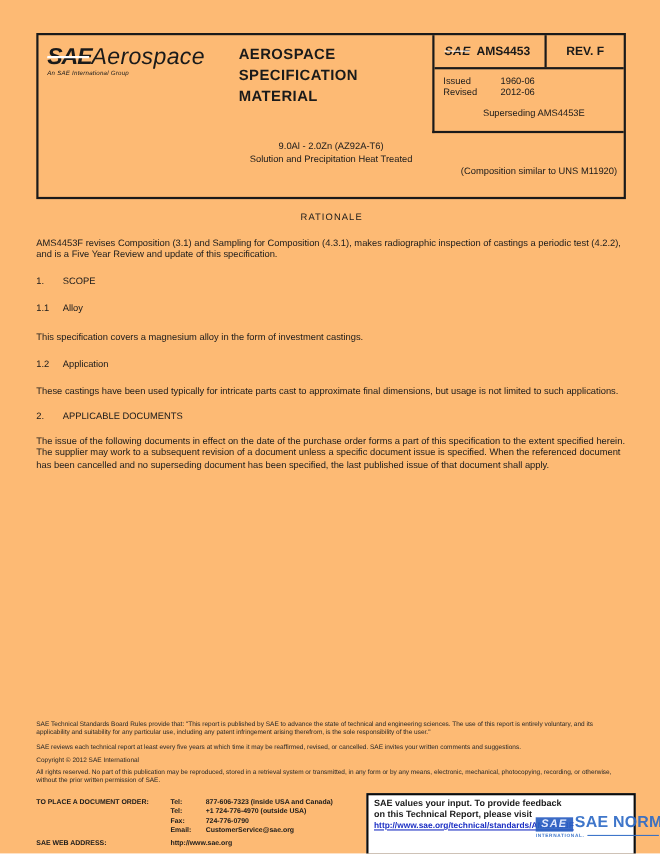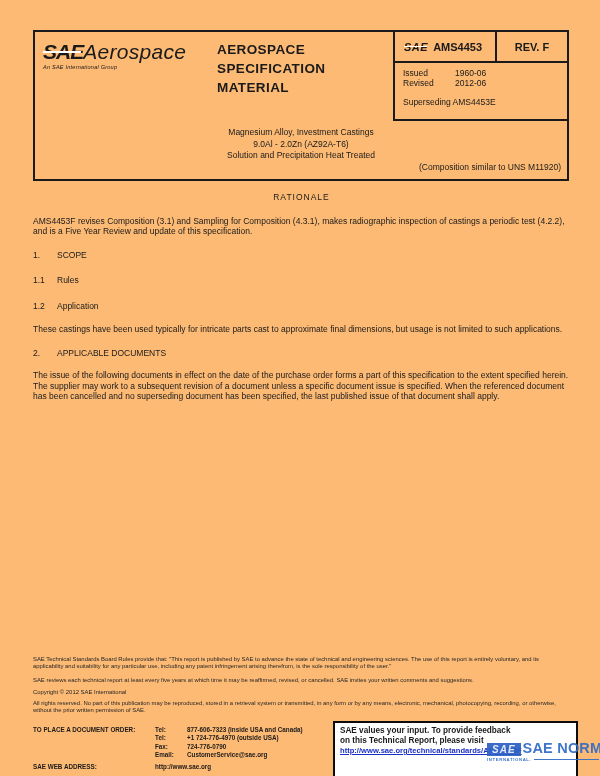--- a/index.html
+++ b/index.html
@@ -24,21 +24,21 @@
                   display:flex; flex-direction:column; }
   .hr-row1 { height:37px; display:flex; border-bottom:2px solid #1a1a1a; }
   .cell-num { flex:1; border-right:2px solid #1a1a1a; display:flex; align-items:center;
               padding-left:9px; font-weight:bold; font-size:11px; gap:5px; }
   .mini-sae { font-style:italic; font-weight:900; letter-spacing:0.5px; position:relative; }
   .mini-sae::after { content:""; position:absolute; left:0; right:1px; top:46%; height:1px; background:#fff; }
   .cell-rev { width:70px; display:flex; align-items:center; justify-content:center;
               font-weight:bold; font-size:11px; }
   .hr-row2 { flex:1; padding:5px 8px 12px 8px; font-size:8.5px; line-height:10px; }
   .kv .k { display:inline-block; width:52px; }
-  .superseding { margin-top:9px; }
+  .superseding { margin-top:9px;margin-left:36px; }
 
   .header-title { flex:1; text-align:center; font-size:8.5px; line-height:11.5px; padding-top:6px; }
   .title-note { text-align:right; padding-right:6px; }
 
   
   .body { position:absolute; left:33px; top:192px; width:537px; font-size:8.5px; line-height:10.5px; }
   .rationale-h { text-align:center; letter-spacing:1px; margin-bottom:13px; }
   .body p { margin-bottom:13px; }
   .sec { margin-bottom:15px; }
   .sec .sec-num { display:inline-block; min-width:24px; }
@@ -110,38 +110,38 @@
             <span class="k">Issued</span><span>1960-06</span>
           </div>
           <div class="kv">
             <span class="k">Revised</span><span>2012-06</span>
           </div>
           <div class="superseding">Superseding AMS4453E</div>
         </div>
       </div>
     </div>
     <div class="header-title">
-      <div>Magnesium Alloy, Investment Castings</div>
       <div>9.0Al - 2.0Zn (AZ92A-T6)</div>
       <div>Solution and Precipitation Heat Treated</div>
       <div class="title-note">(Composition similar to UNS M11920)</div>
     </div>
   </div>
 
   <div class="body">
     <div class="rationale-h">RATIONALE</div>
     <p>AMS4453F revises Composition (3.1) and Sampling for Composition (4.3.1), makes radiographic inspection of castings a periodic test (4.2.2), and is a Five Year Review and update of this specification.</p>
 
     <div class="sec">
       <span class="sec-num">1.</span><span>SCOPE</span>
     </div>
 
     <div class="sec">
-      <span class="sec-num">1.1</span><span>Rules</span>
-    </div>
+      <span class="sec-num">1.1</span><span>Alloy</span>
+    </div>
+    <p style="margin-bottom:15px;">This specification covers a magnesium alloy in the form of investment castings.</p>
 
     <div class="sec app">
       <span class="sec-num">1.2</span><span>Application</span>
     </div>
     <p class="app-text">These castings have been used typically for intricate parts cast to approximate final dimensions, but usage is not limited to such applications.</p>
 
     <div class="sec docs">
       <span class="sec-num">2.</span><span>APPLICABLE DOCUMENTS</span>
     </div>
     <p>The issue of the following documents in effect on the date of the purchase order forms a part of this specification to the extent specified herein. The supplier may work to a subsequent revision of a document unless a specific document issue is specified. When the referenced document has been cancelled and no superseding document has been specified, the last published issue of that document shall apply.</p>

